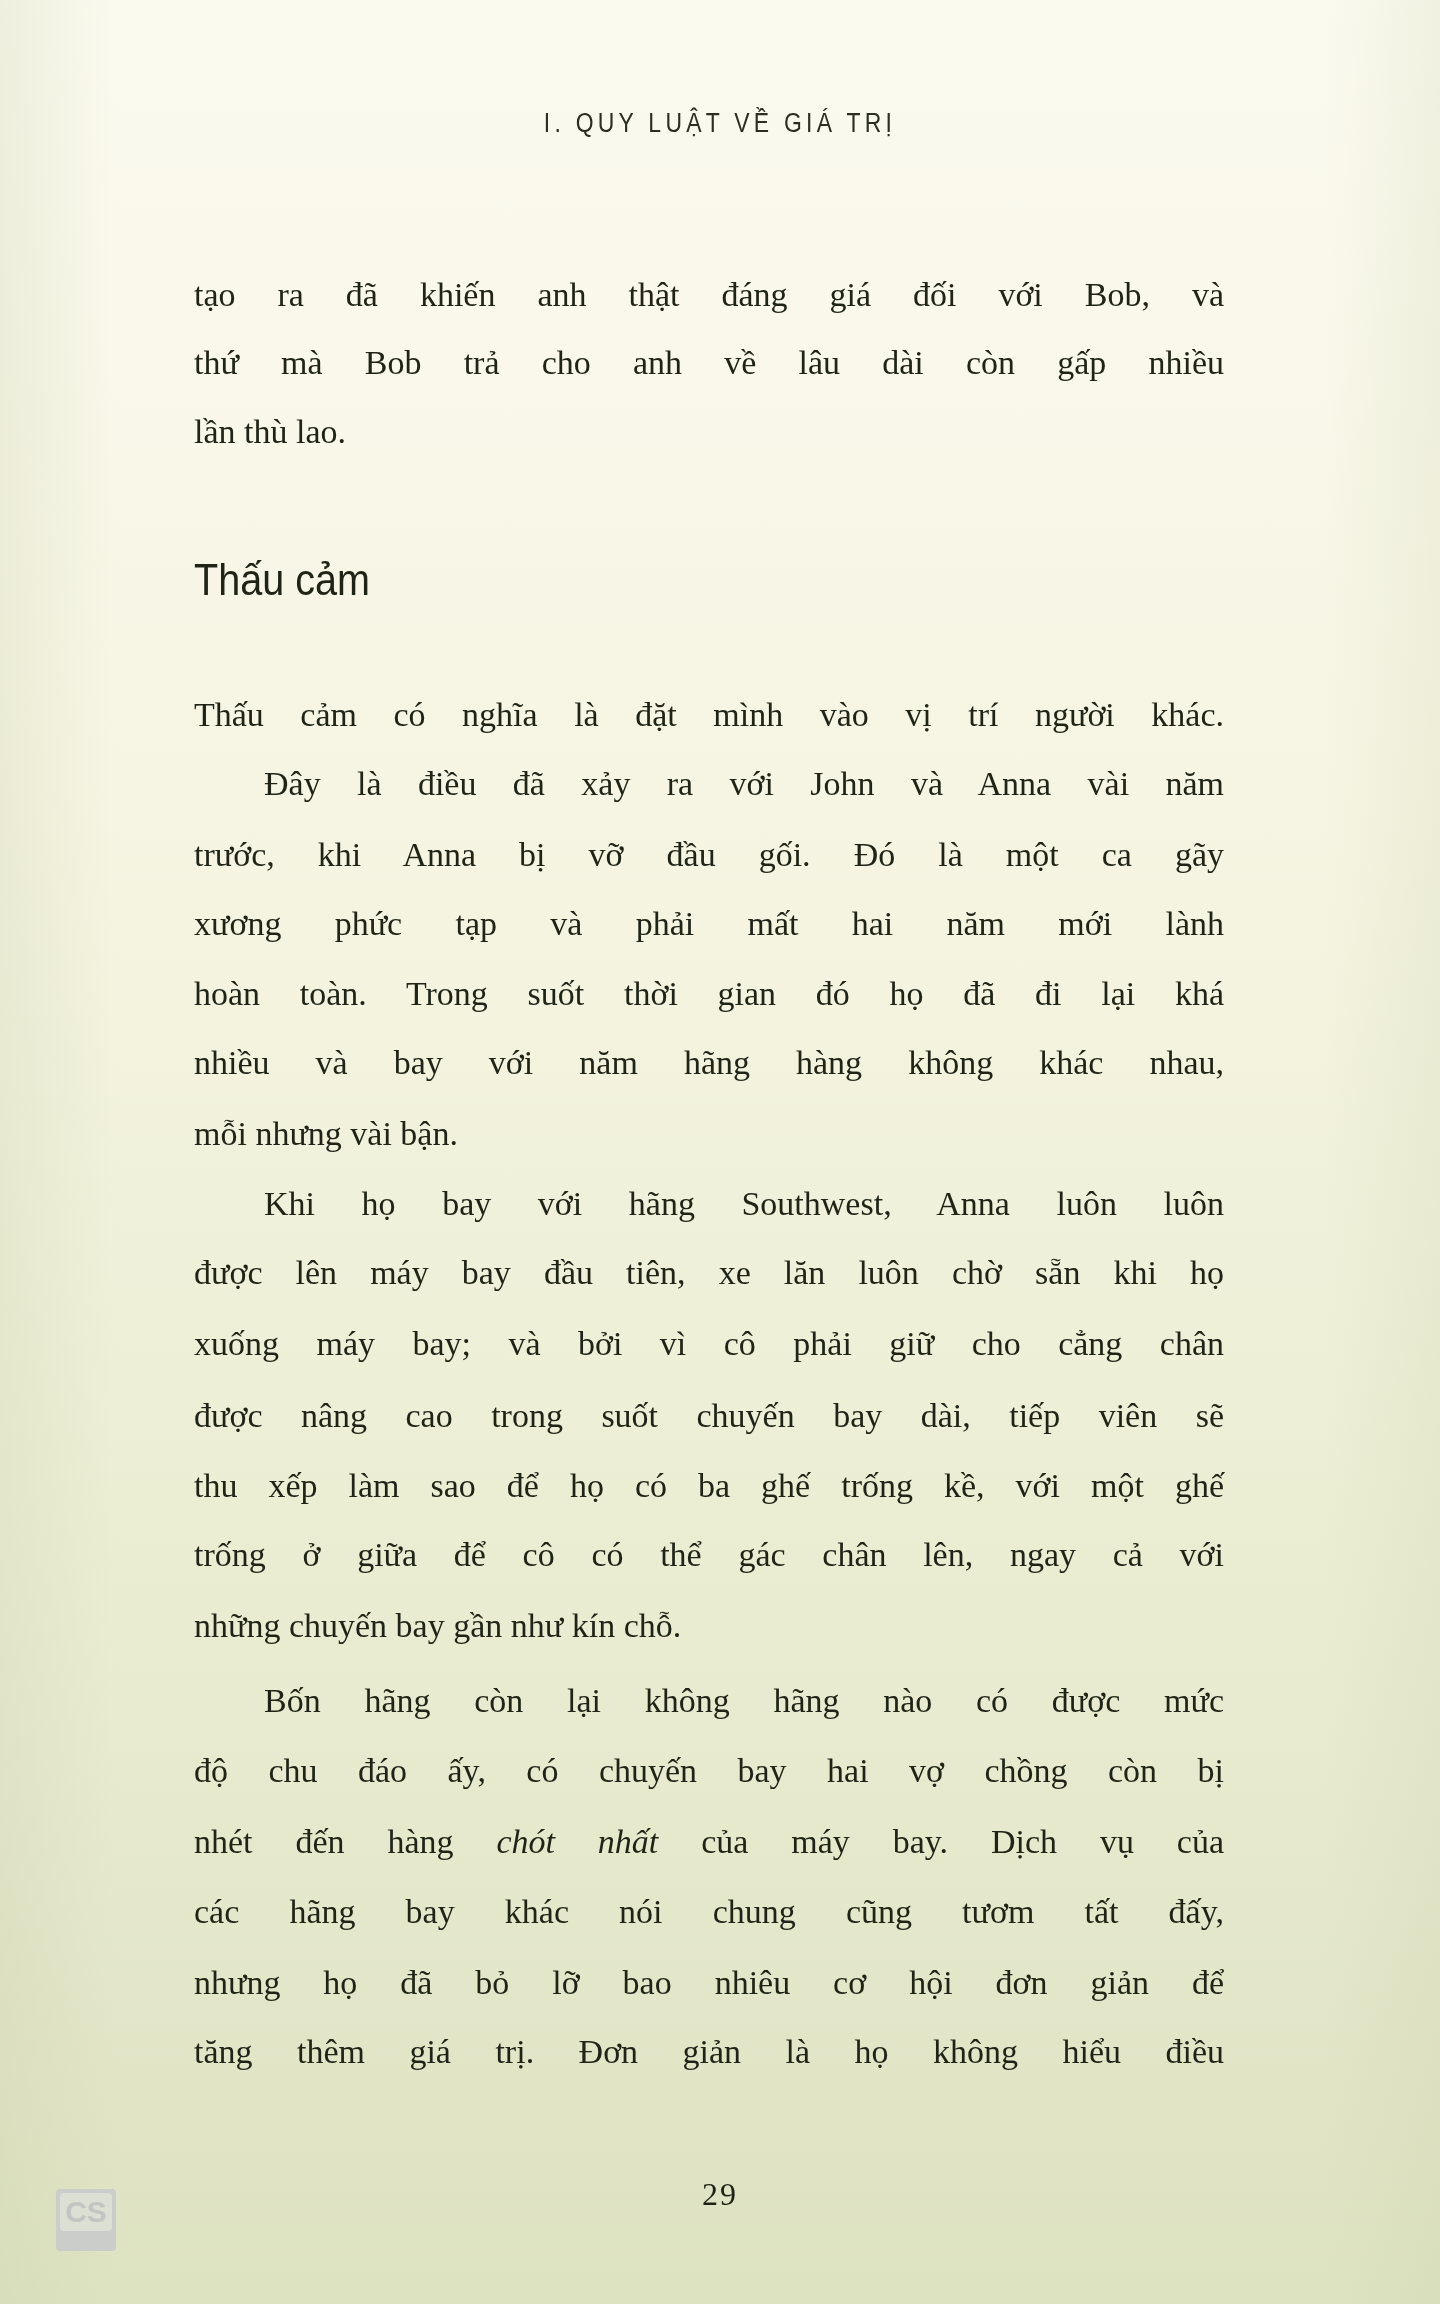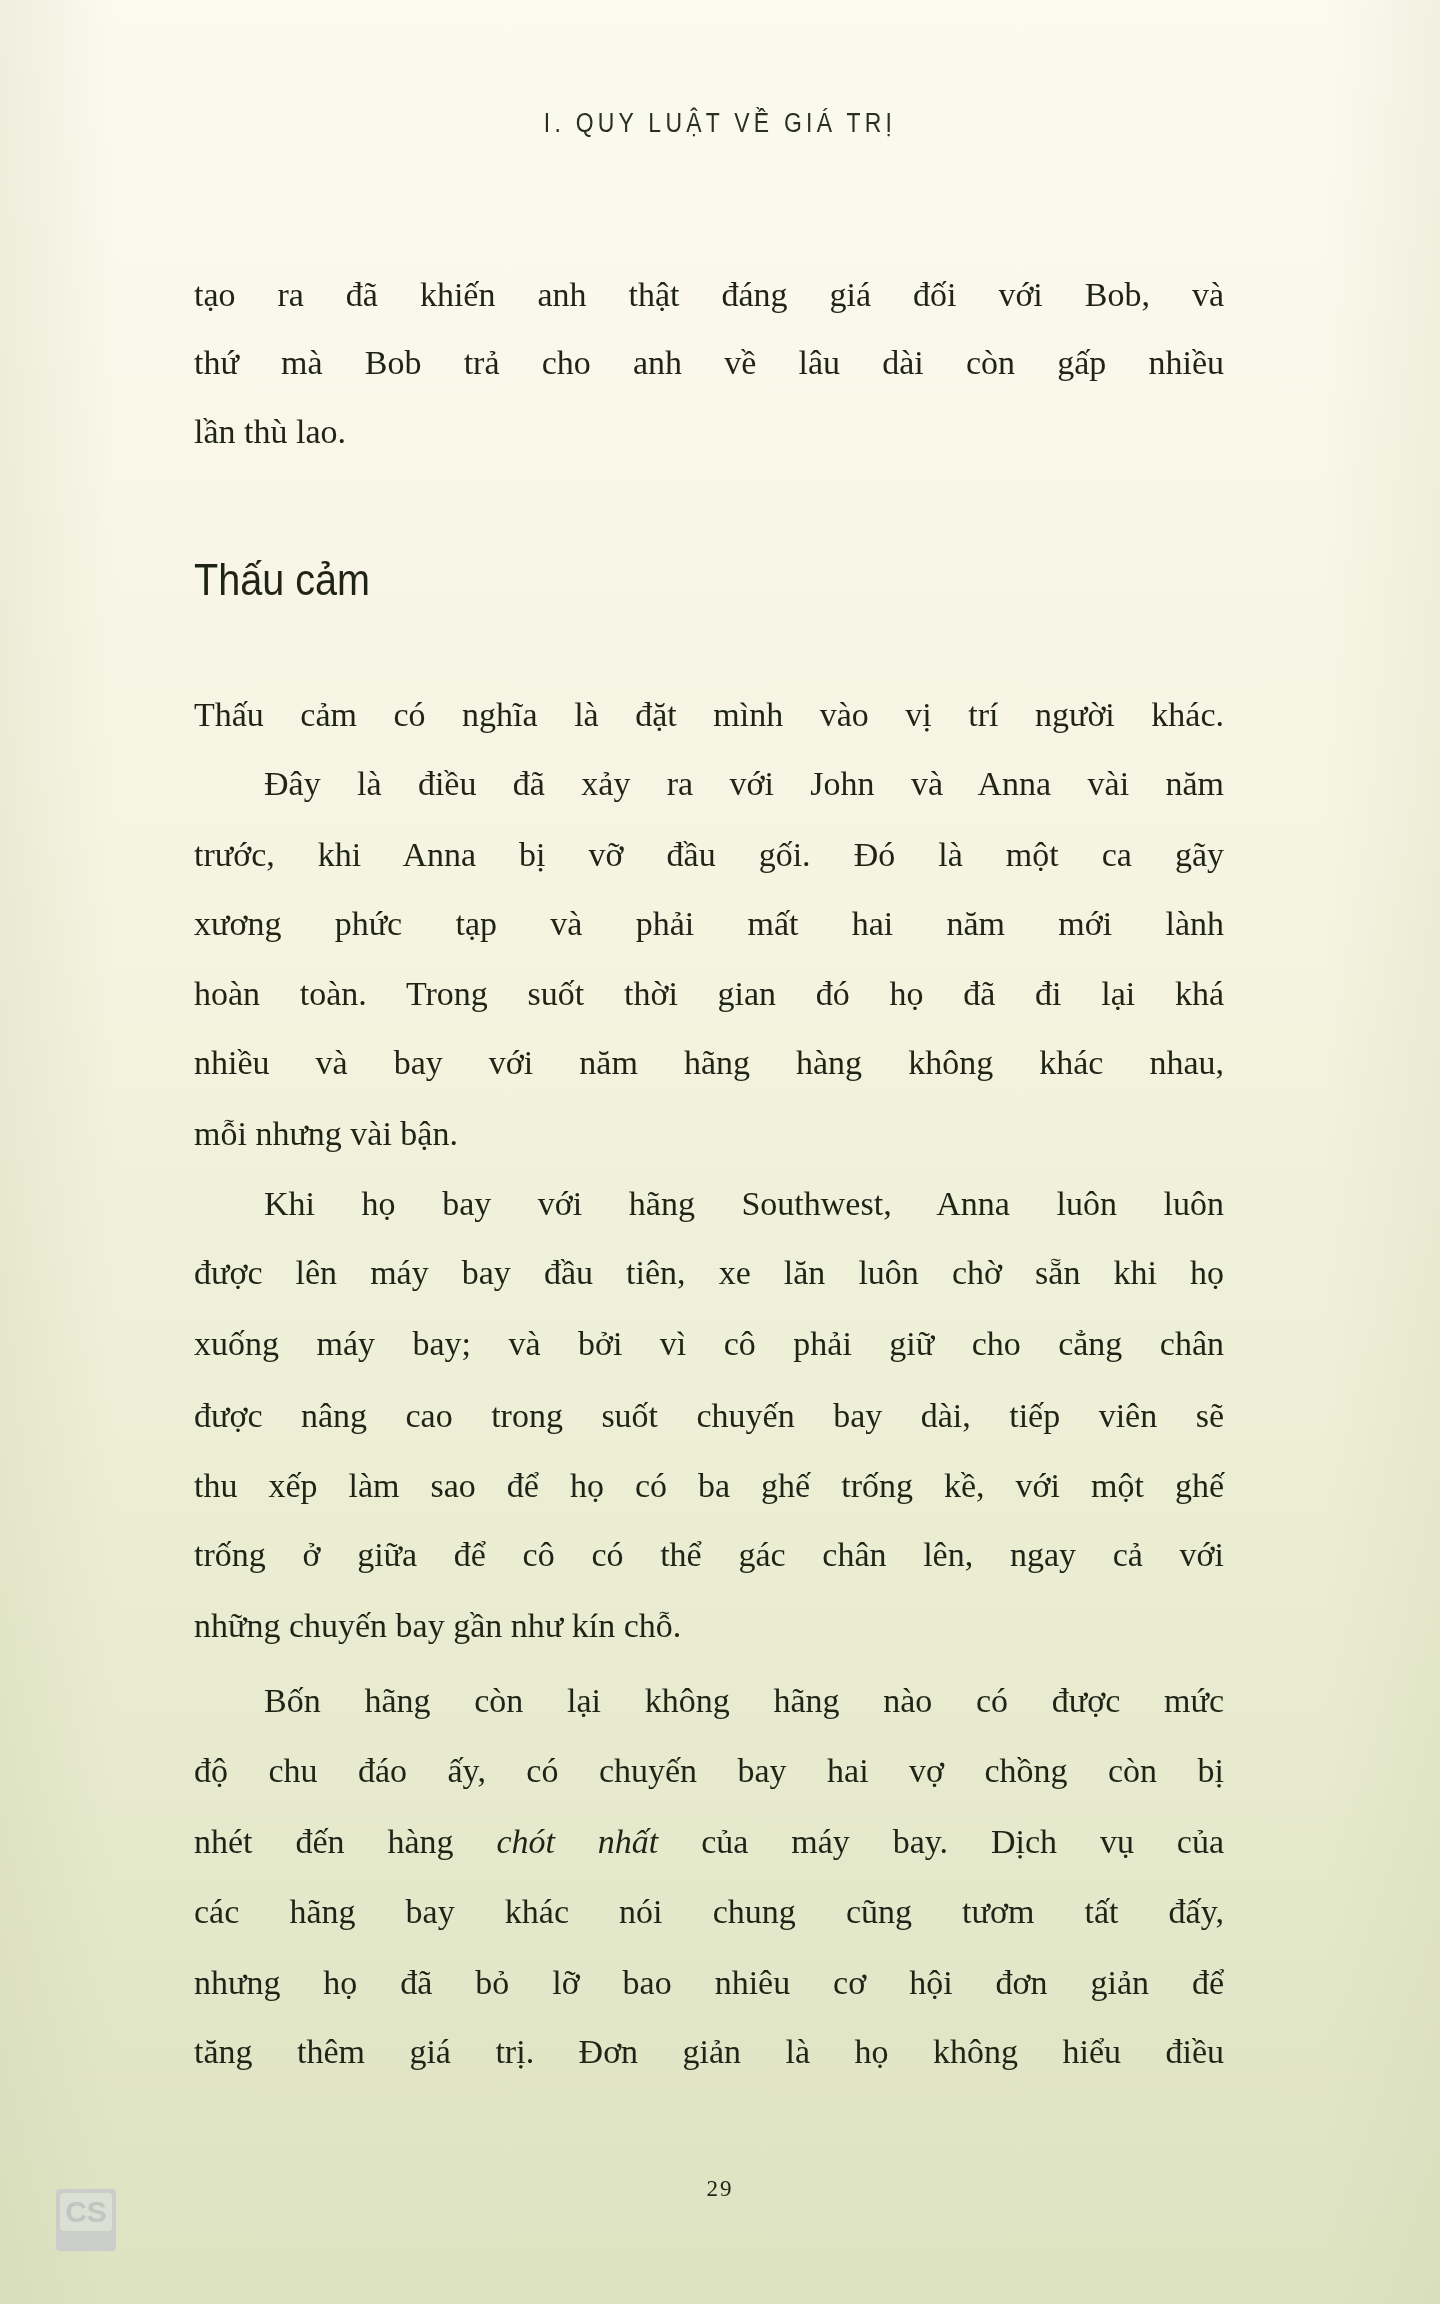--- a/index.html
+++ b/index.html
@@ -29,21 +29,21 @@
   .line.last { text-align-last:left; }
   .line.indent { padding-left:70px; width:960px; }
   .heading {
     position:absolute; left:194px; top:555px;
     font-family: "Liberation Sans", "DejaVu Sans", sans-serif;
     font-size:45px; line-height:50px; color:#1f2417;
     transform: scaleX(0.88); transform-origin:left center;
   }
   .page-number {
     position:absolute; top:2176px; left:0; width:1440px; text-align:center;
-    font-size:23px; color:#1f2417; letter-spacing:2px;
+    font-size:32px; color:#1f2417; letter-spacing:2px;
   }
   .watermark {
     position:absolute; left:56px; top:2188px; height:64px;
     display:flex; align-items:center; gap:20px;
     opacity:0.9;
   }
   .cs-logo {
     width:60px; height:62px; border-radius:4px; background:#c9cbcb;
     position:relative; overflow:hidden;
   }

